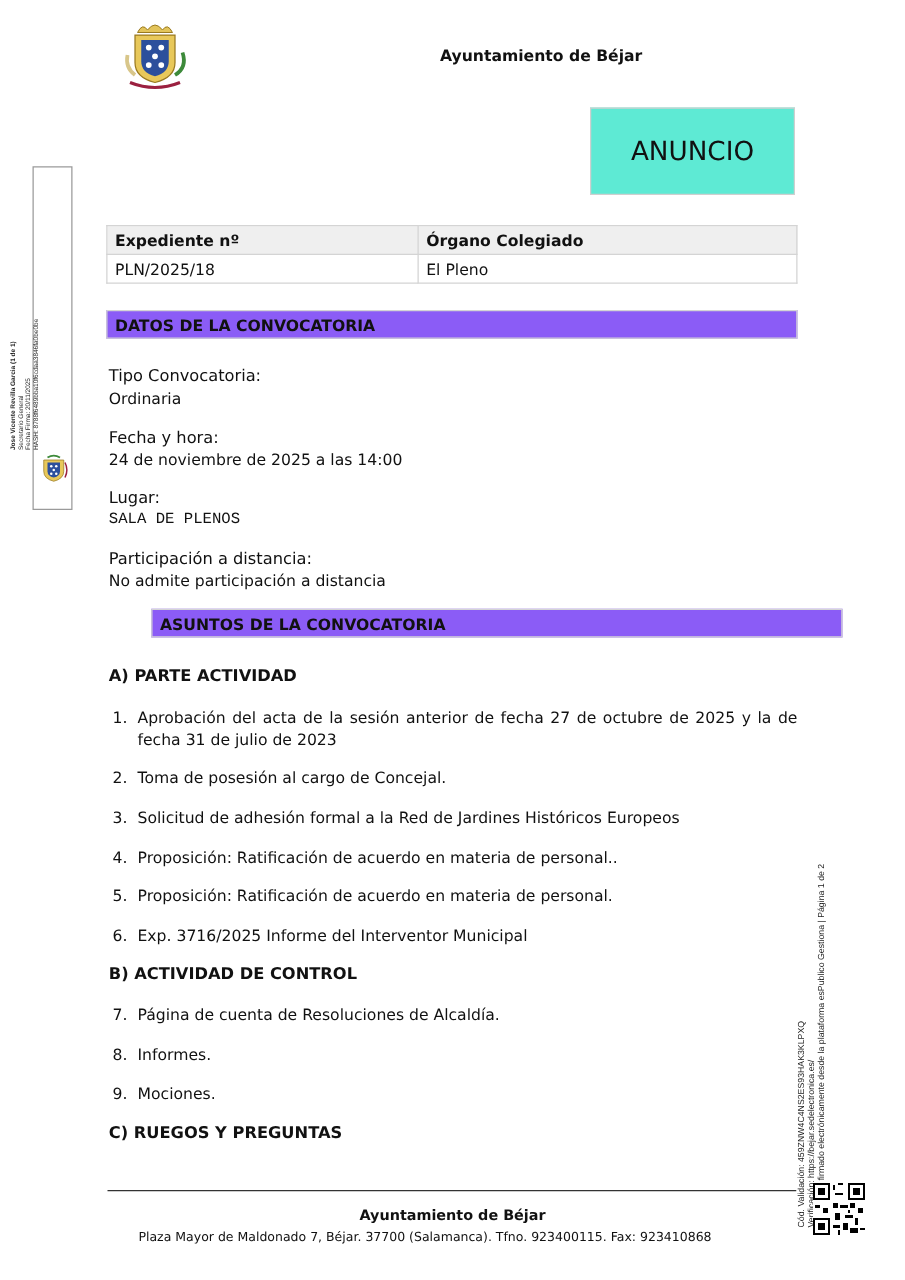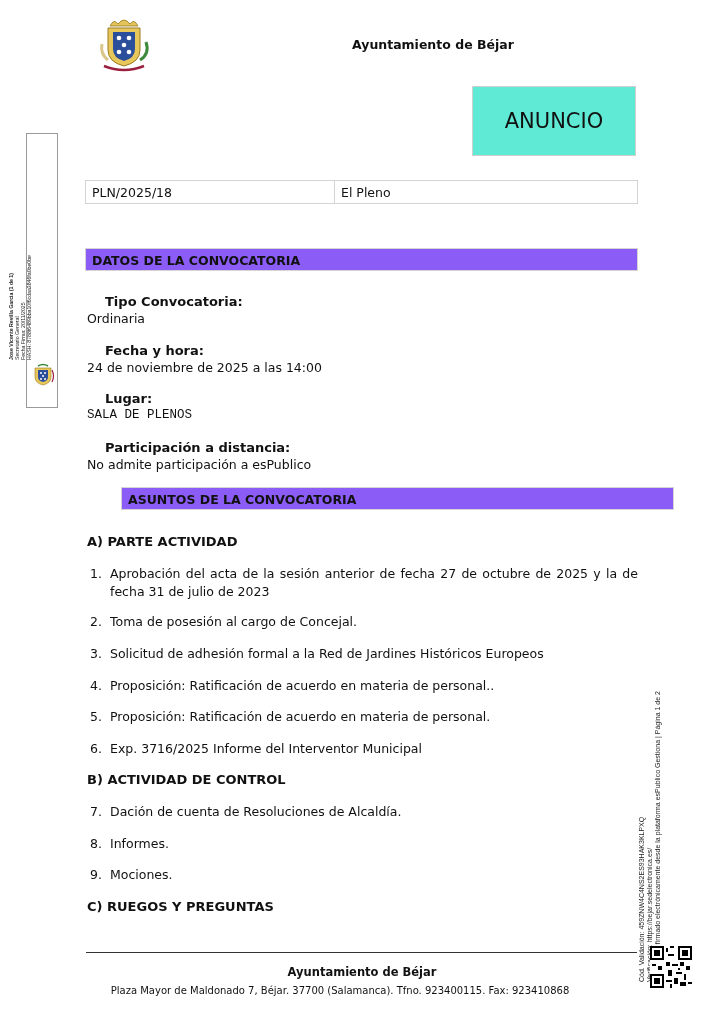--- a/index.html
+++ b/index.html
@@ -17,21 +17,21 @@
 
   
   .info-table { left:85px; top:180px; width:553px; border-collapse:collapse; font-size:12.5px; }
   .info-table td { border:1px solid #d4d4d4; padding:3px 6px; height:16px; }
   .info-table tr.head td { background:#efefef; font-weight:bold; }
   .info-table td.c1 { width:236px; }
 
   .section-bar { left:85px; width:553px; height:23px; background:#8b5cf6; border:1px solid #d4d4d4;
                  box-sizing:border-box; font-weight:bold; font-size:12.5px; padding:4px 6px; }
 
-  .field-label { left:105px; font-size:13px; font-weight:bold; }
+  .field-label { left:87px; font-size:13px; font-weight:normal; }
   .field-value { left:87px; font-size:12.5px; }
 
   .part-heading { left:87px; font-size:13px; font-weight:bold; }
 
   .item { left:90px; width:548px; font-size:12.5px; line-height:18px; display:flex; }
   .item .num { width:20px; flex:none; }
   .item .txt { flex:1; text-align:justify; }
 
   
   .footer-line { left:86px; top:952px; width:551px; height:1px; background:#333; }
@@ -66,40 +66,44 @@
     <path d="M10 30 Q8 40 16 46" stroke="#d8c68a" stroke-width="3" fill="none"></path>
     <path d="M54 28 Q58 40 48 46" stroke="#3d8a3a" stroke-width="3" fill="none"></path>
     <path d="M12 52 Q32 60 52 52" stroke="#9b2040" stroke-width="2.5" fill="none"></path>
   </svg>
 </div>
 <div class="abs header-title">Ayuntamiento de Béjar</div>
 <div class="abs anuncio-box">ANUNCIO</div>
 
 <table class="abs info-table">
   <tbody>
+      <tr class="head">
+    <td class="c1">Expediente nº</td>
+    <td>Órgano Colegiado</td>
+  </tr>
   <tr>
     <td class="c1">PLN/2025/18</td>
     <td>El Pleno</td>
   </tr>
 </tbody>
   </table>
 
 <div class="abs section-bar" style="top:248px;">DATOS DE LA CONVOCATORIA</div>
 
 <div class="abs field-label" style="top:294px;">Tipo Convocatoria:</div>
 <div class="abs field-value" style="top:311px;">Ordinaria</div>
 
 <div class="abs field-label" style="top:343px;">Fecha y hora:</div>
 <div class="abs field-value" style="top:360px;">24 de noviembre de 2025 a las 14:00</div>
 
 <div class="abs field-label" style="top:391px;">Lugar:</div>
 <div class="abs field-value" style="top:408px;font-family:Liberation Mono, monospace;">SALA DE PLENOS</div>
 
 <div class="abs field-label" style="top:440px;">Participación a distancia:</div>
-<div class="abs field-value" style="top:457px;">No admite participación a esPublico</div>
+<div class="abs field-value" style="top:457px;">No admite participación a distancia</div>
 
 <div class="abs section-bar" style="top:487px;margin-left:36px;">ASUNTOS DE LA CONVOCATORIA</div>
 
 <div class="abs part-heading" style="top:534px;">A) PARTE ACTIVIDAD</div>
 
 <div class="abs item" style="top:565px;">
   <span class="num">1.</span>
   <span class="txt">Aprobación del acta de la sesión anterior de fecha 27 de octubre de 2025 y la de fecha 31 de julio de 2023</span>
 </div>
 <div class="abs item" style="top:613px;">
@@ -120,21 +124,21 @@
 </div>
 <div class="abs item" style="top:740px;">
   <span class="num">6.</span>
   <span class="txt">Exp. 3716/2025 Informe del Interventor Municipal</span>
 </div>
 
 <div class="abs part-heading" style="top:772px;">B) ACTIVIDAD DE CONTROL</div>
 
 <div class="abs item" style="top:803px;">
   <span class="num">7.</span>
-  <span class="txt">Dación de cuenta de Resoluciones de Alcaldía.</span>
+  <span class="txt">Página de cuenta de Resoluciones de Alcaldía.</span>
 </div>
 <div class="abs item" style="top:835px;">
   <span class="num">8.</span>
   <span class="txt">Informes.</span>
 </div>
 <div class="abs item" style="top:866px;">
   <span class="num">9.</span>
   <span class="txt">Mociones.</span>
 </div>
 

